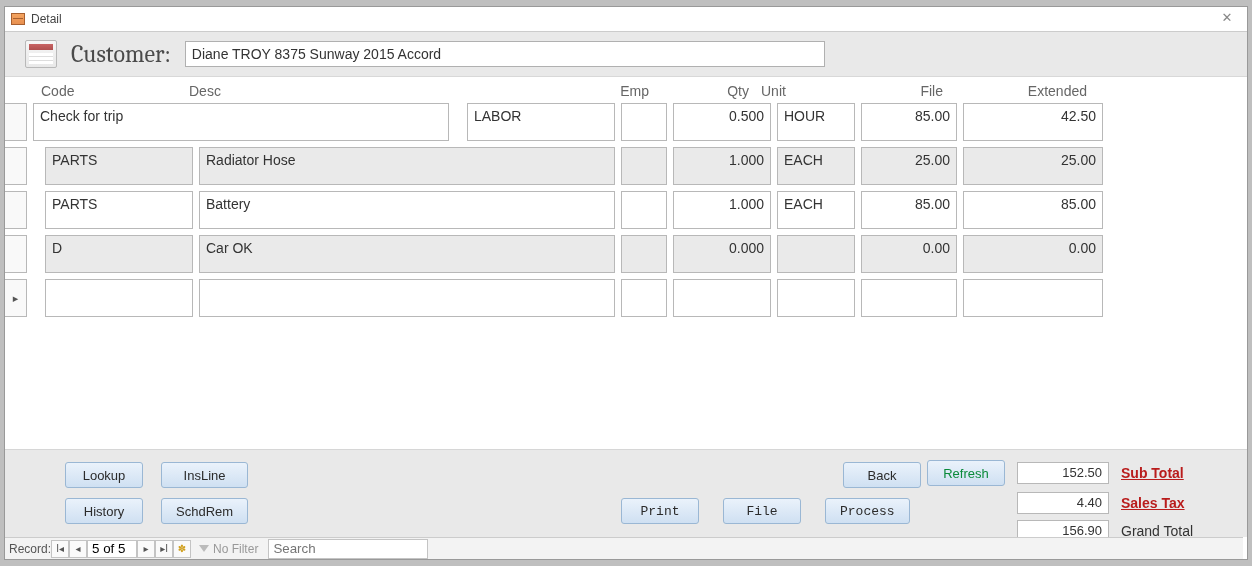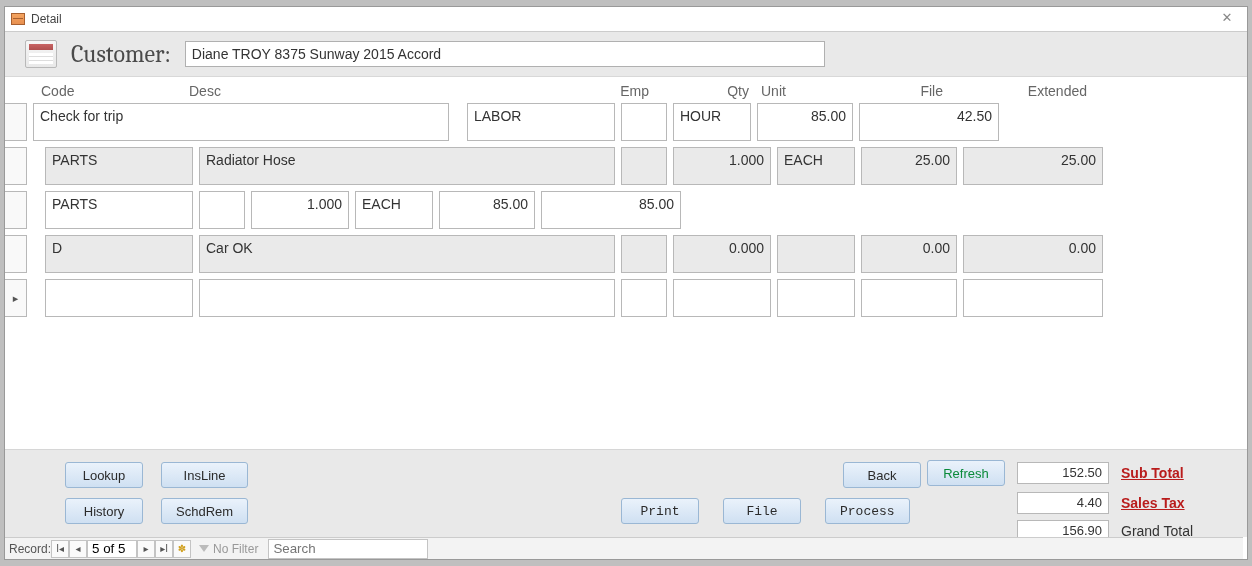--- a/index.html
+++ b/index.html
@@ -246,37 +246,39 @@
       <div class="ch unit">Unit</div>
       <div class="ch price">File</div>
       <div class="ch ext">Extended</div>
     </div>
     <div id="rows">
         <div class="row">
           <div class="selector"></div>
           <div class="cell desc">Check for trip</div>
           <div class="cell code">LABOR</div>
           <div class="cell emp"></div>
+          <div class="cell qty num">0.500</div>
           <div class="cell unit">HOUR</div>
           <div class="cell price num">85.00</div>
           <div class="cell ext num">42.50</div>
         </div>
         <div class="row">
           <div class="selector"></div>
           <div class="cell code ro">PARTS</div>
           <div class="cell desc ro">Radiator Hose</div>
           <div class="cell emp ro"></div>
           <div class="cell qty num ro">1.000</div>
           <div class="cell unit ro">EACH</div>
           <div class="cell price num ro">25.00</div>
           <div class="cell ext num ro">25.00</div>
         </div>
         <div class="row">
           <div class="selector"></div>
           <div class="cell code">PARTS</div>
+          <div class="cell desc">Battery</div>
           <div class="cell emp"></div>
           <div class="cell qty num">1.000</div>
           <div class="cell unit">EACH</div>
           <div class="cell price num">85.00</div>
           <div class="cell ext num">85.00</div>
         </div>
         <div class="row">
           <div class="selector"></div>
           <div class="cell code ro">D</div>
           <div class="cell desc ro">Car OK</div>

